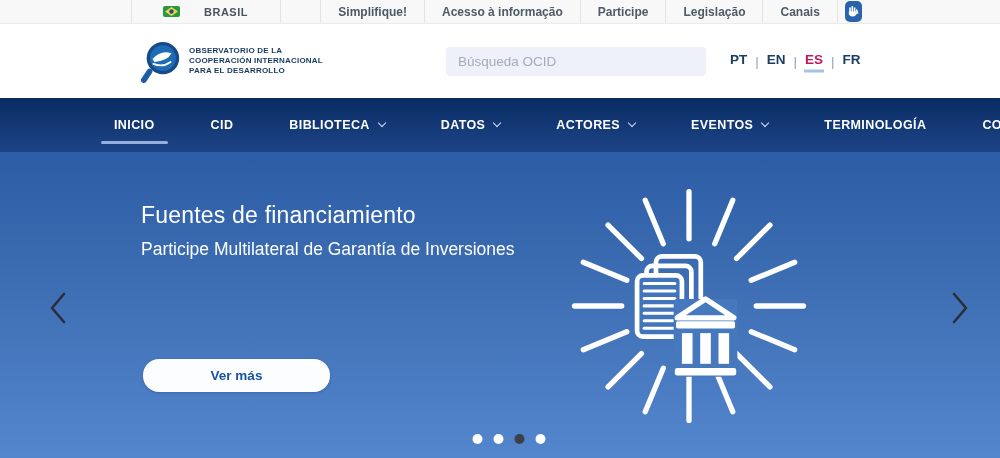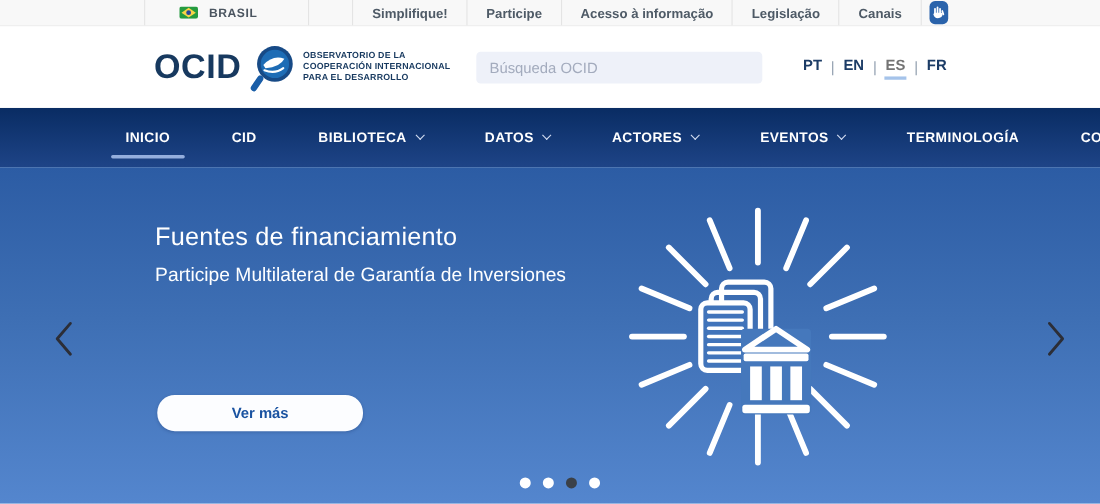--- a/index.html
+++ b/index.html
@@ -8,49 +8,49 @@
     font-family:"Liberation Sans", sans-serif;
     background:#ffffff; overflow:hidden; position:relative;
   }
 
   
   .topbar {
     height:24px; background:#f8f8f8; border-bottom:1px solid #ebebeb;
     display:flex; align-items:stretch; padding-left:131px; padding-right:138px;
   }
   .brand-cell {
-    display:flex; align-items:center; gap:10px; width:204px;
+    display:flex; align-items:center; gap:24px; width:204px;
     border-left:1px solid #e4e4e4; border-right:1px solid #e4e4e4;
     padding-left:31px; cursor:pointer;
     font-size:11px; font-weight:700; color:#4b5560; letter-spacing:.5px;
   }
   .topbar-links { margin-left:auto; display:flex; align-items:stretch; border-right:1px solid #e4e4e4;padding-left:39px; }
   .toplink {
     display:flex; align-items:center; padding:0 17px; border-left:1px solid #e4e4e4;
     font-size:12px; font-weight:600; color:#4e5a66; text-decoration:none; cursor:pointer; white-space:nowrap;
   }
   .vlibras {
     margin-left:7px; align-self:center; width:25px; height:21px; border-radius:5px;
     background:#2a63ab; border:none; display:flex; align-items:center; justify-content:center; cursor:pointer;
   }
 
   
   .header { height:74px; background:#fff; position:relative; }
   .logo { position:absolute; left:140px; top:50%; transform:translateY(-50%); display:flex; align-items:center; gap:7px; cursor:pointer; }
   .logo-acronym { font-size:31px; font-weight:800; color:#17395f; letter-spacing:.5px; }
   .logo-name { font-size:8px; font-weight:700; color:#17395f; line-height:10px; letter-spacing:.2px; }
   .search {
-    position:absolute; left:433px; top:23px; width:260px; height:29px;
+    position:absolute; left:446px; top:23px; width:260px; height:29px;
     background:#eef1f9; border:none; border-radius:4px; padding:0 12px;
     font-size:13.5px; color:#333; font-family:"Liberation Sans",sans-serif; outline:none;
   }
   .search::placeholder { color:#a3abbd; }
   .langs { position:absolute; left:729px; top:50%; transform:translateY(-50%); display:flex; align-items:center; font-size:13.5px; font-weight:600; color:#1c3c66;justify-content:center; }
   .lang { padding:2px 1px 3px; border-bottom:3px solid transparent; cursor:pointer; }
-  .lang.active { color:#737373; border-bottom-color:#a5c3ea; }
+  .lang.active { color:#be185d; border-bottom-color:#a5c3ea; }
   .sep { color:#93a0b0; padding:0 7px; font-weight:400; }
 
   
   .nav {
     height:54px; background:linear-gradient(180deg,#092c63 0%,#1e4487 100%);
     display:flex; align-items:center; padding-left:114px; gap:56px;
   }
   .nav-item {
     color:#fff; font-size:12.5px; font-weight:700; letter-spacing:.4px;
     display:flex; align-items:center; cursor:pointer; position:relative; white-space:nowrap;
@@ -94,43 +94,42 @@
       <svg width="17" height="11" viewBox="0 0 17 11">
           <rect width="17" height="11" rx="2" fill="#259b3f"></rect>
           <polygon points="8.5,1 15,5.5 8.5,10 2,5.5" fill="#f8d448"></polygon>
           <circle cx="8.5" cy="5.5" r="2.2" fill="#27499c"></circle>
         </svg>
     </span>
     <span>BRASIL</span>
   </div>
   <div class="topbar-links">
     <a class="toplink">Simplifique!</a>
+    <a class="toplink">Acesso à informação</a>
     <a class="toplink">Participe</a>
-    <a class="toplink">Acesso à informação</a>
     <a class="toplink">Legislação</a>
     <a class="toplink">Canais</a>
   </div>
   <button class="vlibras">
     <span style="display:flex;">
       <svg width="14" height="14" viewBox="0 0 14 14">
         <g stroke="#fff" stroke-width="1.6" stroke-linecap="round">
           <line x1="4" y1="3" x2="4" y2="7"></line>
             <line x1="6.3" y1="1.8" x2="6.3" y2="7"></line>
             <line x1="8.6" y1="3" x2="8.6" y2="7"></line>
             <line x1="10.6" y1="5" x2="11.6" y2="8"></line>
         </g>
         <path d="M3.2,6.5 h6.8 a1,1 0 0 1 1,1 c0,2.3 -1.8,4 -4.4,4 c-2.4,0 -3.9,-1.5 -3.9,-3.6 Z" fill="#fff"></path>
       </svg>
     </span>
   </button>
 </div>
 
 <div class="header">
   <div class="logo">
-    <span class="logo-acronym">OCID</span>
     <span style="display:flex;">
       <svg width="42" height="46" viewBox="0 0 44 46">
         <line x1="10" y1="34" x2="4" y2="43" stroke="#1a5ea8" stroke-width="6" stroke-linecap="round"></line>
         <circle cx="24" cy="20" r="17" fill="#174a86"></circle>
         <circle cx="24" cy="20" r="13.5" fill="#1d6cb5"></circle>
         <path d="M 13 21 Q 22 11 33 15 Q 29 23 15 24 Z" fill="#ffffff"></path>
         <path d="M 14 26 Q 24 30 32 24" stroke="#ffffff" stroke-width="2" fill="none" stroke-linecap="round"></path>
       </svg>
     </span>
     <div class="logo-name">

